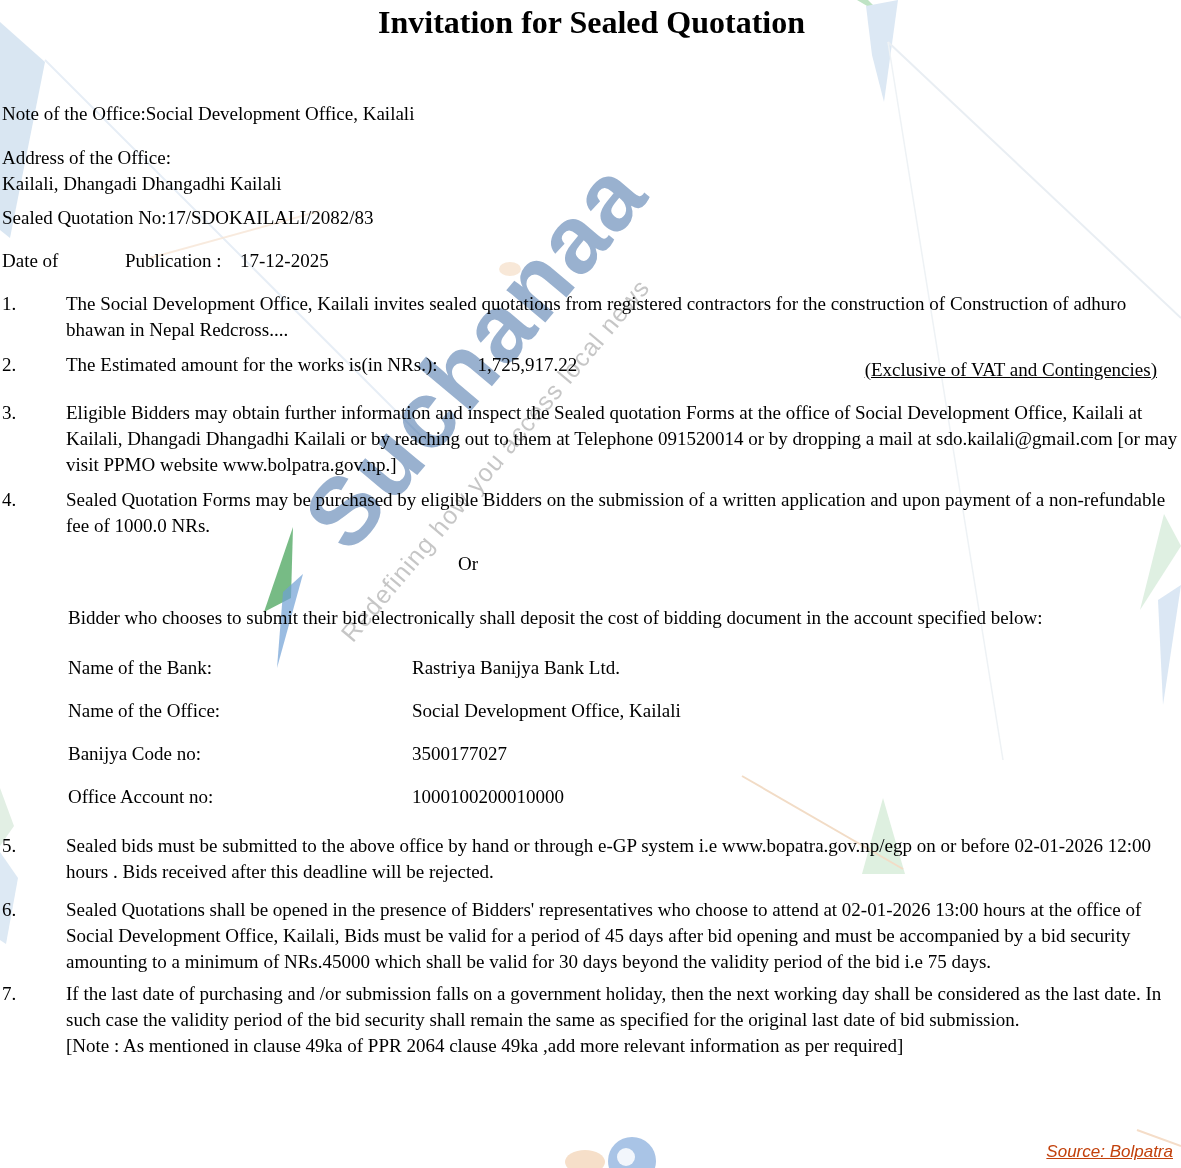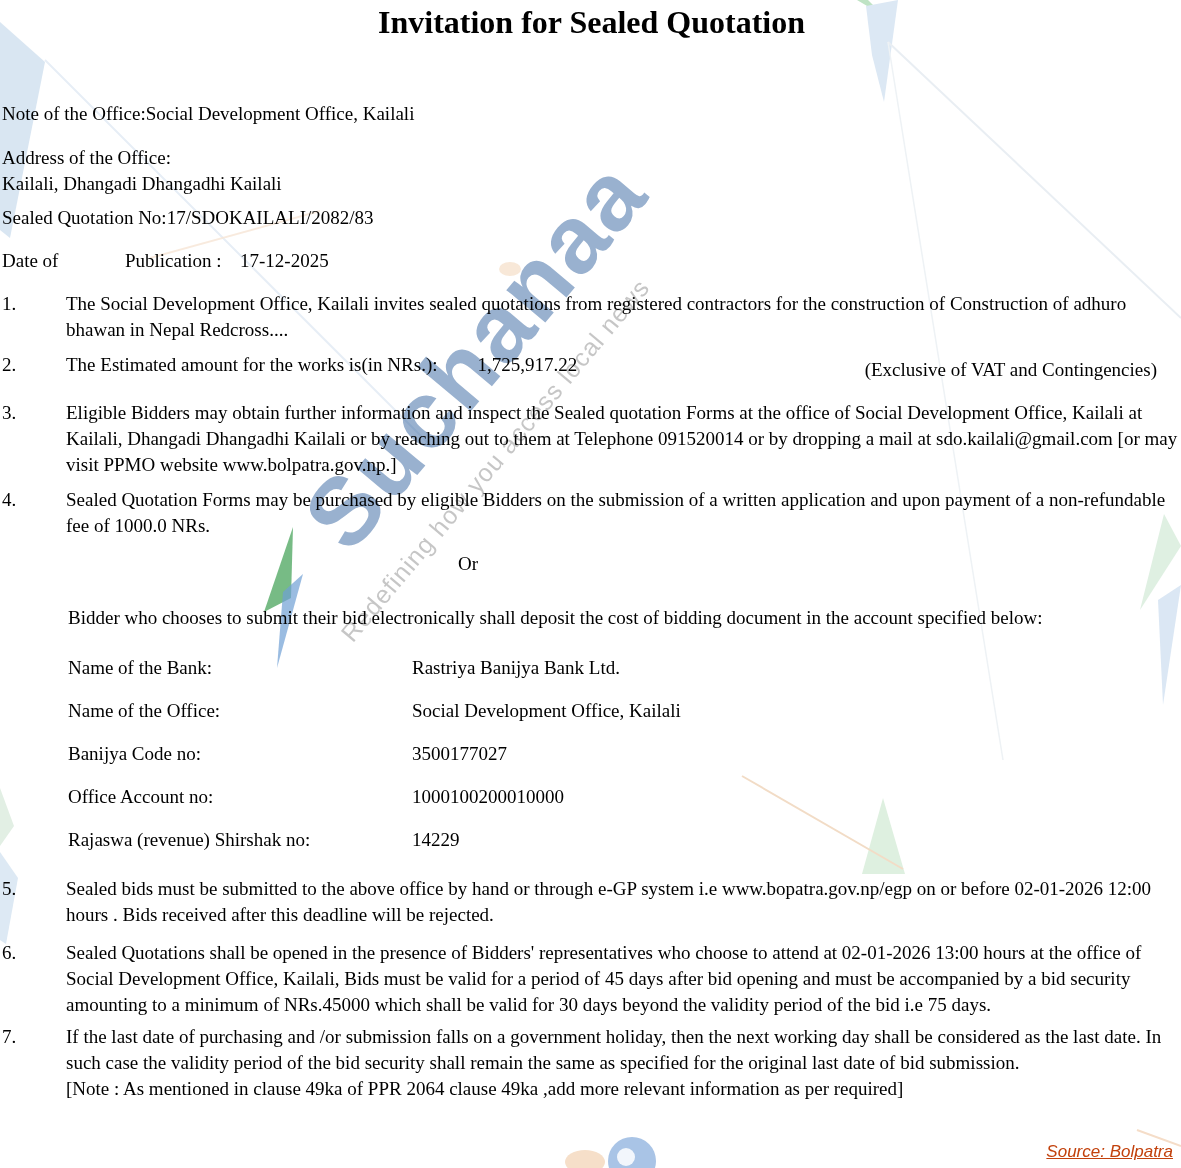--- a/index.html
+++ b/index.html
@@ -34,21 +34,21 @@
   .date-line{margin-top:17px;}
   .date-line .d1{display:inline-block;width:123px;}
   .date-line .d2{display:inline-block;width:115px;}
   .li{display:flex;align-items:flex-start;}
   .li .num{flex:0 0 64px;}
   .li .body{flex:1 1 auto;min-width:0;}
   .li1{margin-top:17px;}
   .li2{margin-top:9px;}
   .li2 .body{display:flex;}
   .li2 .amount{margin-left:40px;white-space:nowrap;}
-  .li2 .vatnote{margin-left:auto;margin-right:24px;white-space:nowrap;position:relative;top:5px;}
+  .li2 .vatnote{margin-left:auto;margin-right:24px;white-space:nowrap;position:relative;top:5px;text-decoration:underline;}
   .li3{margin-top:22px;}
   .li4{margin-top:9px;}
   .or-sep{margin-top:12px;margin-left:66px;width:800px;text-align:center;}
   .bidder-line{margin-top:28px;margin-left:66px;}
   .bank{margin-top:24px;margin-left:66px;}
   .bank .row{display:flex;margin-bottom:17px;}
   .bank .lbl{flex:0 0 344px;}
   .li5{margin-top:23px;}
   .li6{margin-top:12px;}
   .li7{margin-top:6px;}
@@ -150,24 +150,20 @@
       <span>Social Development Office, Kailali</span>
     </div>
     <div class="row">
       <span class="lbl">Banijya Code no:</span>
       <span>3500177027</span>
     </div>
     <div class="row">
       <span class="lbl">Office Account no:</span>
       <span>1000100200010000</span>
     </div>
-    <div class="row">
-      <span class="lbl">Rajaswa (revenue) Shirshak no:</span>
-      <span>14229</span>
-    </div>
   </div>
 
   <div class="li li5">
     <span class="num">5.</span>
     <div class="body">Sealed bids must be submitted to the above office by hand or through e-GP system i.e www.bopatra.gov.np/egp on or before 02-01-2026 12:00 hours . Bids received after this deadline will be rejected.</div>
   </div>
 
   <div class="li li6">
     <span class="num">6.</span>
     <div class="body">Sealed Quotations shall be opened in the presence of Bidders' representatives who choose to attend at 02-01-2026 13:00 hours at the office of  Social Development Office, Kailali, Bids must be valid for a period of 45 days after bid opening and must be accompanied by a bid security amounting to a minimum of NRs.45000 which shall be valid for 30 days beyond the validity period of the bid i.e 75 days.</div>

